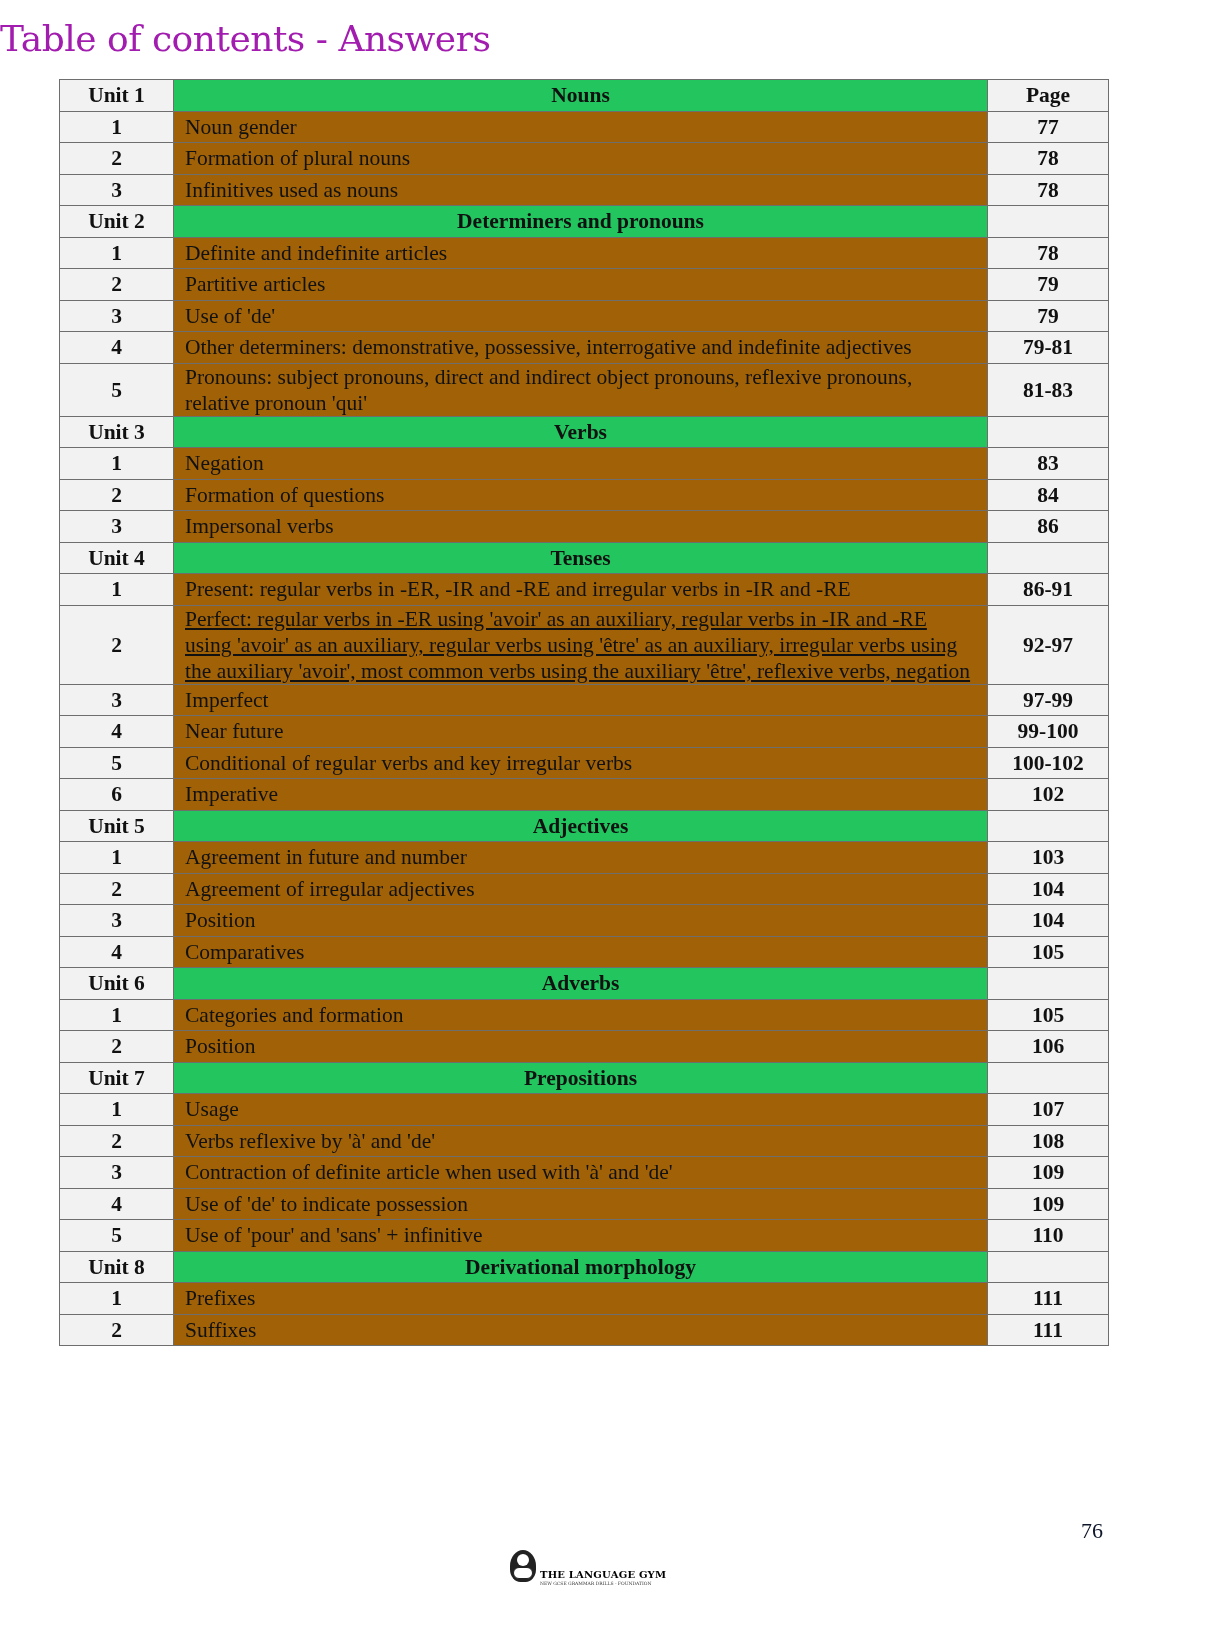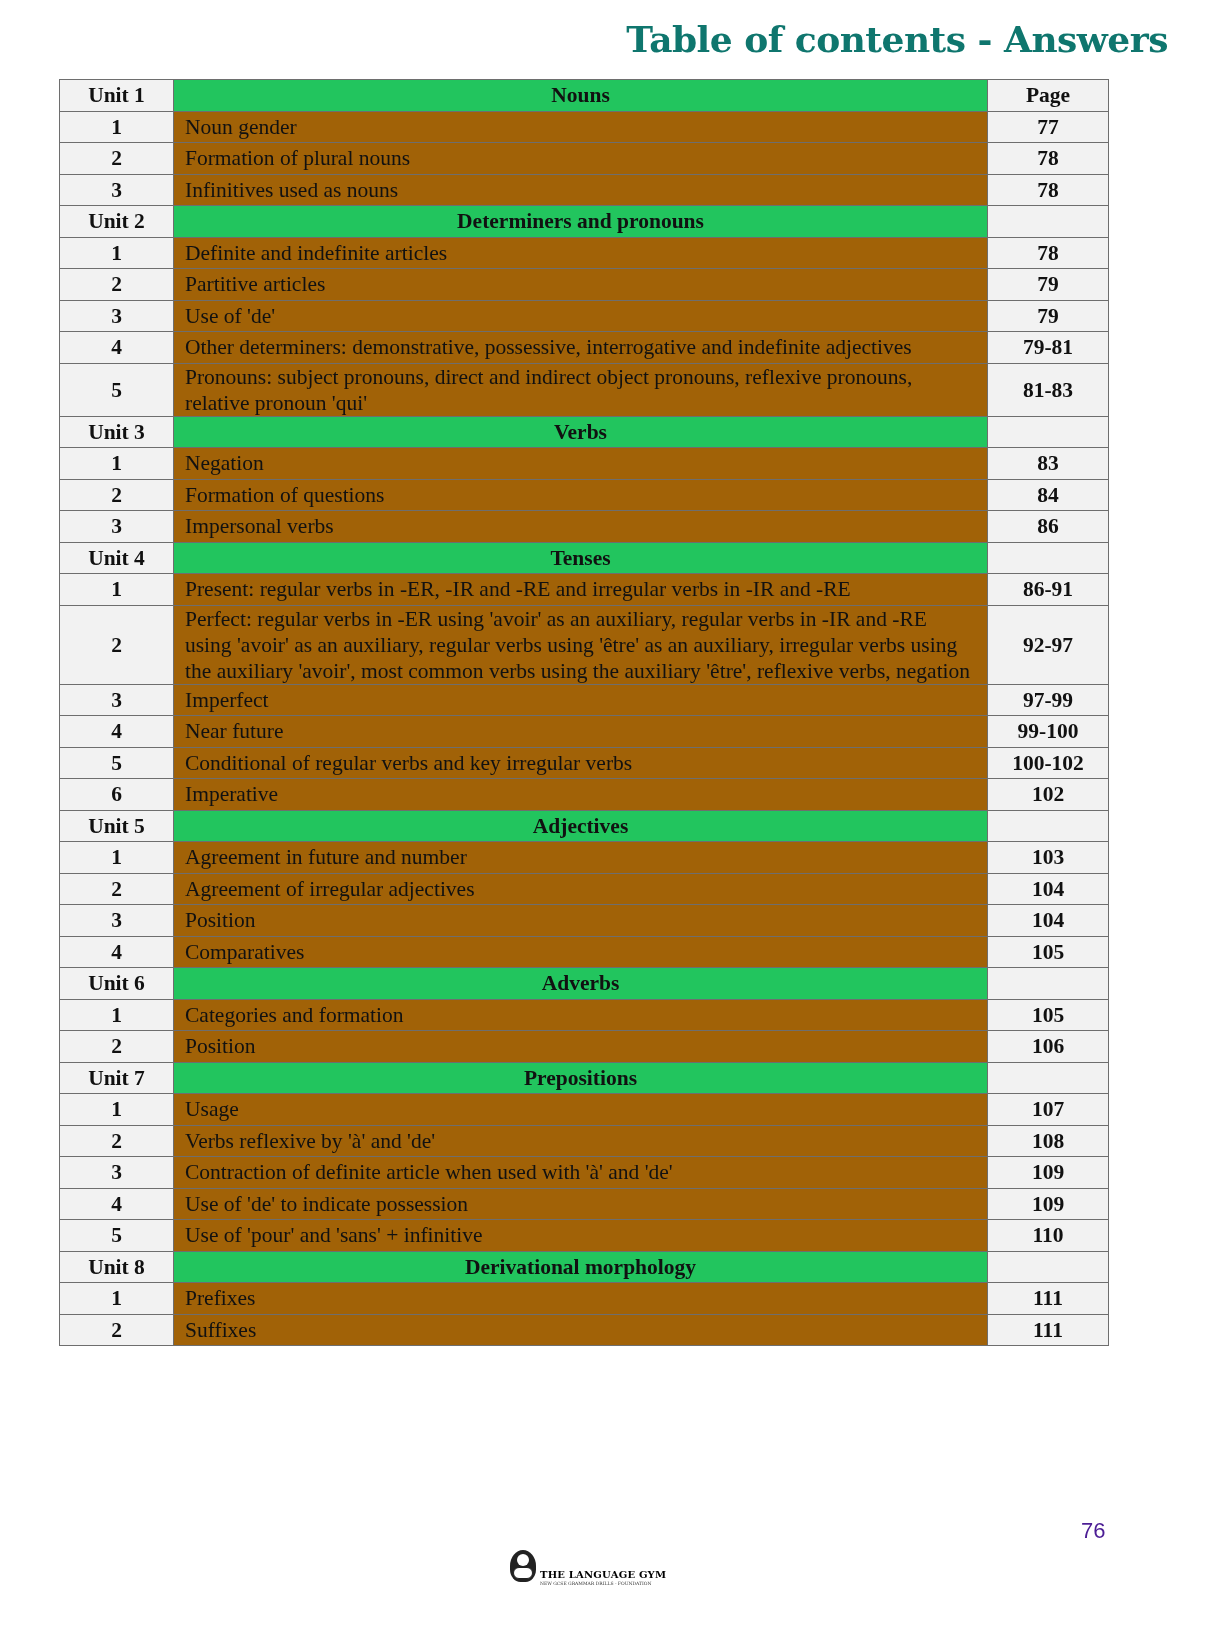--- a/index.html
+++ b/index.html
@@ -1,37 +1,37 @@
 <!DOCTYPE html>
 <html><head>
 <meta charset="utf-8">
 <style>
   html, body { margin: 0; padding: 0; background: #ffffff; }
   body { width: 1218px; height: 1628px; position: relative; overflow: hidden;
          font-family: "DejaVu Serif", "Liberation Serif", serif; color: #111; }
-  .title { position: absolute; left: 0; width: 1168px; top: 18px; text-align: right;
-           font-family: "DejaVu Serif", serif; font-weight: bold; font-size: 36px; letter-spacing: -0.5px; color: #0f766e; }
+  .title { position: absolute; left: 0; width: 1168px; top: 18px; text-align: left;
+           font-family: "DejaVu Serif", serif; font-weight: normal; font-size: 36px; letter-spacing: -0.5px; color: #a21caf; }
   table.toc { position: absolute; left: 59px; top: 79px; width: 1050px; border-collapse: collapse;
               table-layout: fixed; font-family: "Liberation Serif", serif; font-size: 21.5px; padding-left: 48px; }
   table.toc td { border: 1.5px solid #6e6e6e; padding: 0 11px; height: 30.5px; line-height: 26px; vertical-align: middle; }
   table.toc col.c1 { width: 114px; }
   table.toc col.c3 { width: 121px; }
   td.num, td.unit, td.page { background: #f2f2f2; text-align: center; font-weight: bold; }
   td.section { text-align: center; font-weight: bold; background: #22c55e; }
   td.topic { background: #a16207; }
   td.multi { line-height: 28.5px; padding-top: 1px; padding-bottom: 1px; }
-  td.multi4 { line-height: 27.8px; }
+  td.multi4 { line-height: 27.8px; text-decoration: underline; }
   .footer-logo { position: absolute; left: 510px; top: 1545px; display: flex; align-items: center; gap: 4px; }
   .logo-figure { width: 26px; height: 32px; border-radius: 50% 50% 40% 40%; background: #222; position: relative; }
   .logo-figure::before { content: ""; position: absolute; left: 7px; top: 4px; width: 12px; height: 12px; border-radius: 50%; background: #fff; }
   .logo-figure::after { content: ""; position: absolute; left: 3px; top: 17px; width: 20px; height: 12px; border-radius: 6px; background: #fff; border: 1px solid #222; box-sizing: border-box; }
   .logo-text { display: flex; flex-direction: column; line-height: 1; margin-top: 25px; }
   .logo-name { font-family: "DejaVu Serif", serif; font-weight: bold; font-size: 10px; color: #000; letter-spacing: 0.2px; }
   .logo-sub { font-family: "DejaVu Serif", serif; font-size: 4.5px; color: #333; margin-top: 2px; }
-  .page-number { position: absolute; left: 1081px; top: 1518px; font-family: Liberation Sans, sans-serif; font-size: 22px; color: #4c1d95; }
+  .page-number { position: absolute; left: 1081px; top: 1518px; font-family: Liberation Serif, serif; font-size: 22px; color: #0f172a; }
 </style>
 </head>
 <body>
 
 <div class="title">Table of contents - Answers</div>
 
 <table class="toc">
   <colgroup>
       <col class="c1">
       <col class="c2">

